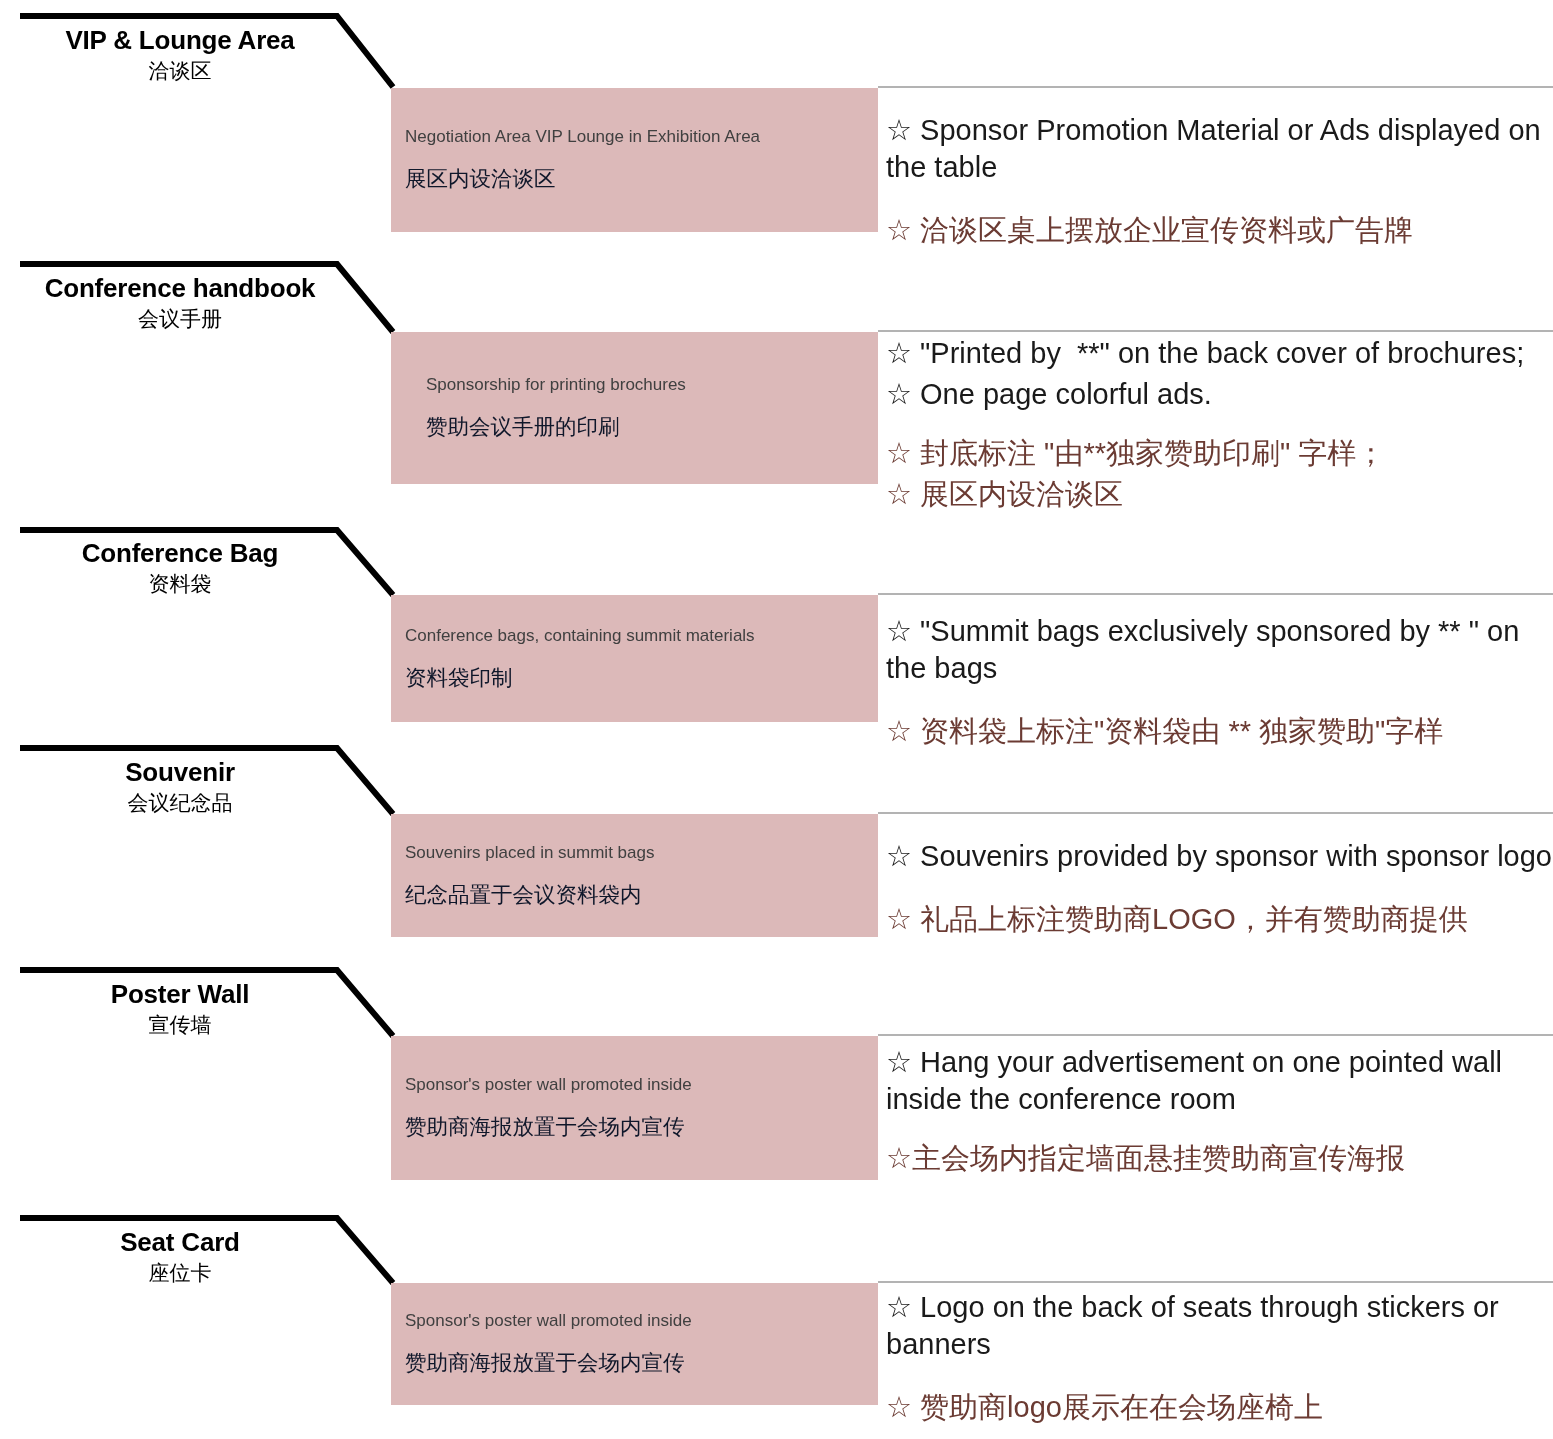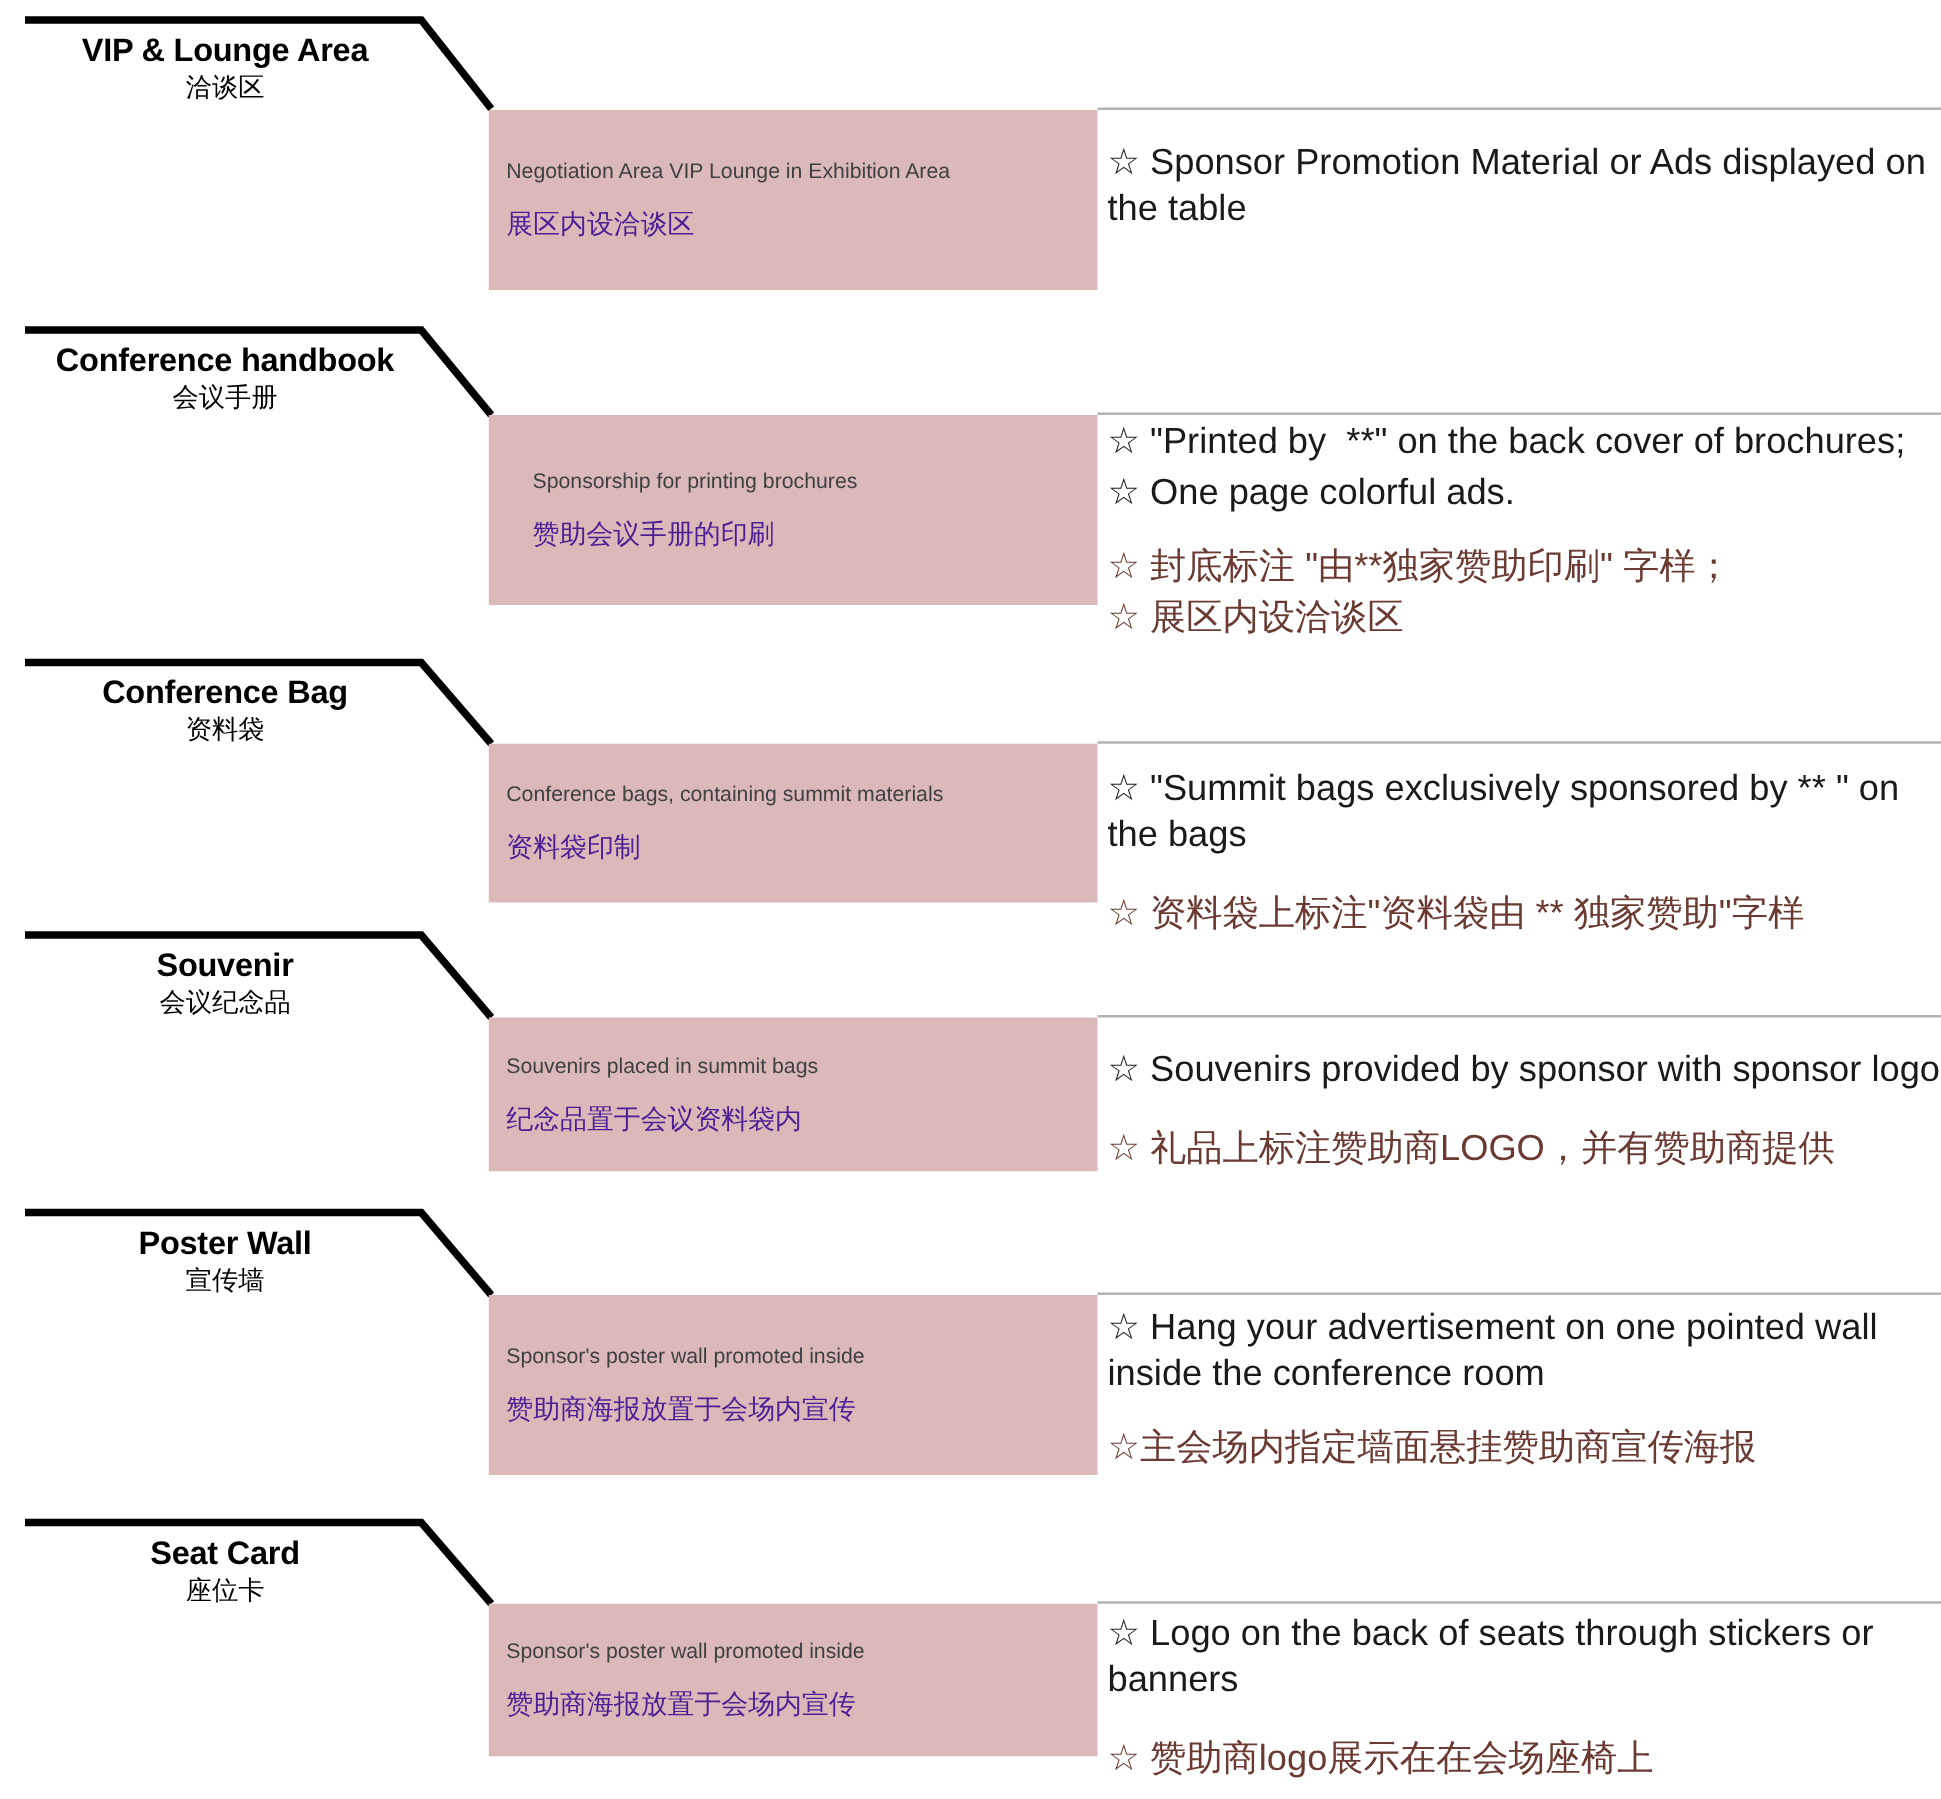--- a/index.html
+++ b/index.html
@@ -68,21 +68,21 @@
     color: #000000;
   }
   .pink-en {
     font-size: 17px;
     line-height: 1.33;
     color: #404040;
   }
   .pink-zh {
     font-size: 21.5px;
     line-height: 1.33;
-    color: #4c1d95;
+    color: #0f172a;
     margin-top: 16px;
   }
 
   
   .sep {
     position: absolute;
     left: 878px;
     width: 675px;
     height: 2px;
     background: #b3b3b3;
@@ -119,20 +119,21 @@
       <div class="label-zh">洽谈区</div>
     </div>
     <div class="sep" style="top:86px;"></div>
     <div class="pinkbox" style="top:88px;height:144px;">
       <div class="pink-en">Negotiation Area VIP Lounge in Exhibition Area</div>
       <div class="pink-zh">展区内设洽谈区</div>
     </div>
     <div class="bullets" style="top:112px;">
       <span class="bullet en">☆ Sponsor Promotion Material or Ads displayed on the table</span>
       <div class="gap-lg"></div>
+      <span class="bullet zh">☆ 洽谈区桌上摆放企业宣传资料或广告牌</span>
     </div>
   </div>
 
   <div class="row" style="top:248px;">
     <svg class="bracket-svg" viewBox="0 0 420 100" preserveAspectRatio="none">
       <polyline points="20,16 337,16 393,84" fill="none" stroke="#000000" stroke-width="6"></polyline>
     </svg>
     <div class="label-block" style="top:24px;">
       <div class="label-en">Conference handbook</div>
       <div class="label-zh">会议手册</div>

